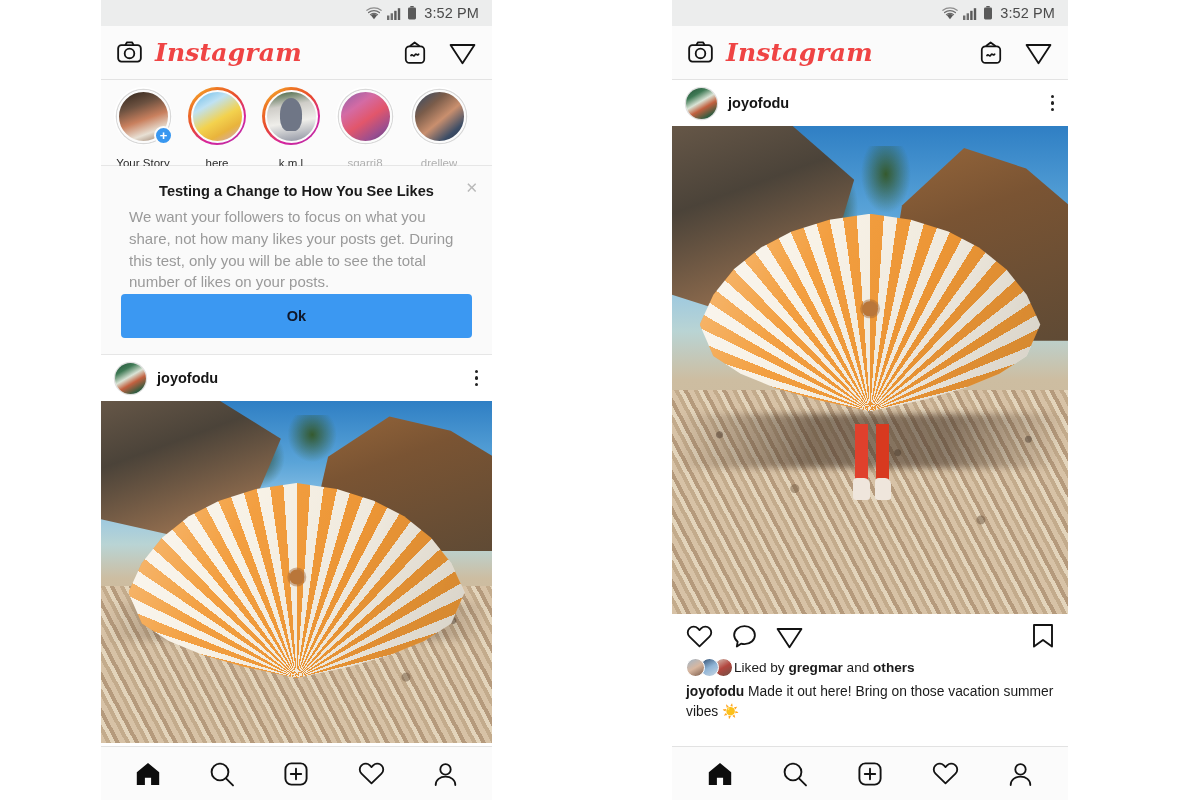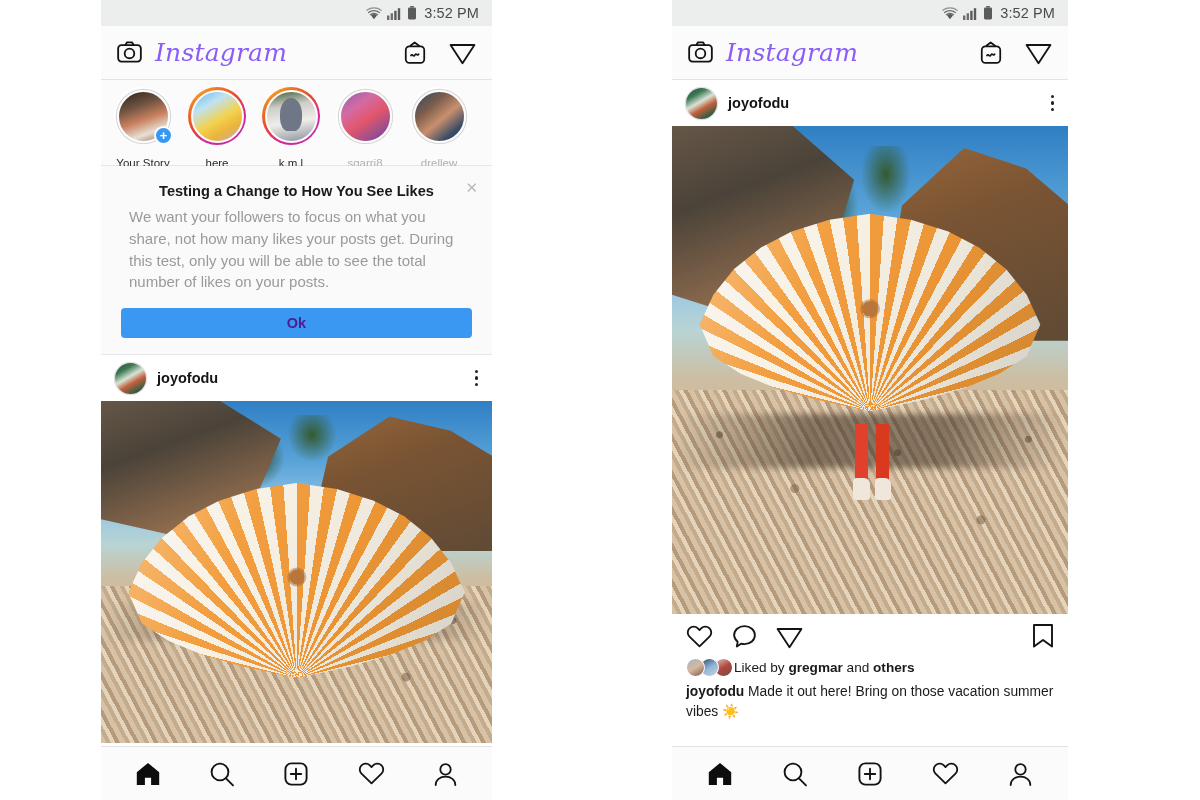--- a/index.html
+++ b/index.html
@@ -33,22 +33,22 @@
 
   
   .appbar {
     height: 54px; background: #fbfbfb;
     border-bottom: 1px solid #e3e3e3;
     display: flex; align-items: center; padding: 0 16px; flex: none;
   }
   .brand { display: flex; align-items: center; gap: 13px; }
   .brand-name {
     font-family: "DejaVu Serif", "Liberation Serif", serif;
-    font-style: italic; font-size: 25px; color: #8b5cf6;
-    letter-spacing: .2px; line-height: 1;
+    font-style: italic; font-size: 25px; color: #ef4444;
+    letter-spacing: .2px; line-height: 1; font-weight: bold;
   }
   .appbar-actions { margin-left: auto; display: flex; align-items: center; gap: 22px; }
 
   
   .stories {
     height: 86px; background: #fbfbfb;
     border-bottom: 1px solid #e6e6e6;
     display: flex; align-items: flex-start; padding: 7px 12px 0 12px;
     gap: 14px; flex: none;
   }
@@ -98,23 +98,23 @@
   }
   .notice-body {
     text-align: left; font-size: 15px; color: #9a9a9a;
     line-height: 1.45; padding: 0 8px;
   }
   .notice-close {
     position: absolute; top: 14px; right: 14px;
     font-size: 15px; color: #b9b9b9; line-height: 1; cursor: pointer;
   }
   .ok-btn {
-    display: block; width: 100%; margin-top: 15px;
-    background: #3b98f2; color: #4c1d95; border: none; border-radius: 4px;
-    height: 30px; font-size: 14.5px; font-weight: bold;
+    display: block; width: 100%; margin-top: 1px;
+    background: #3b98f2; color: #0f172a; border: none; border-radius: 4px;
+    height: 44px; font-size: 14.5px; font-weight: bold;
     font-family: "Liberation Sans", sans-serif; cursor: pointer;
   }
 
   
   .post-head {
     height: 46px; display: flex; align-items: center; gap: 11px;
     padding: 0 14px; background: #ffffff; flex: none;
   }
   .post-av {
     width: 31px; height: 31px; border-radius: 50%; overflow: hidden;

